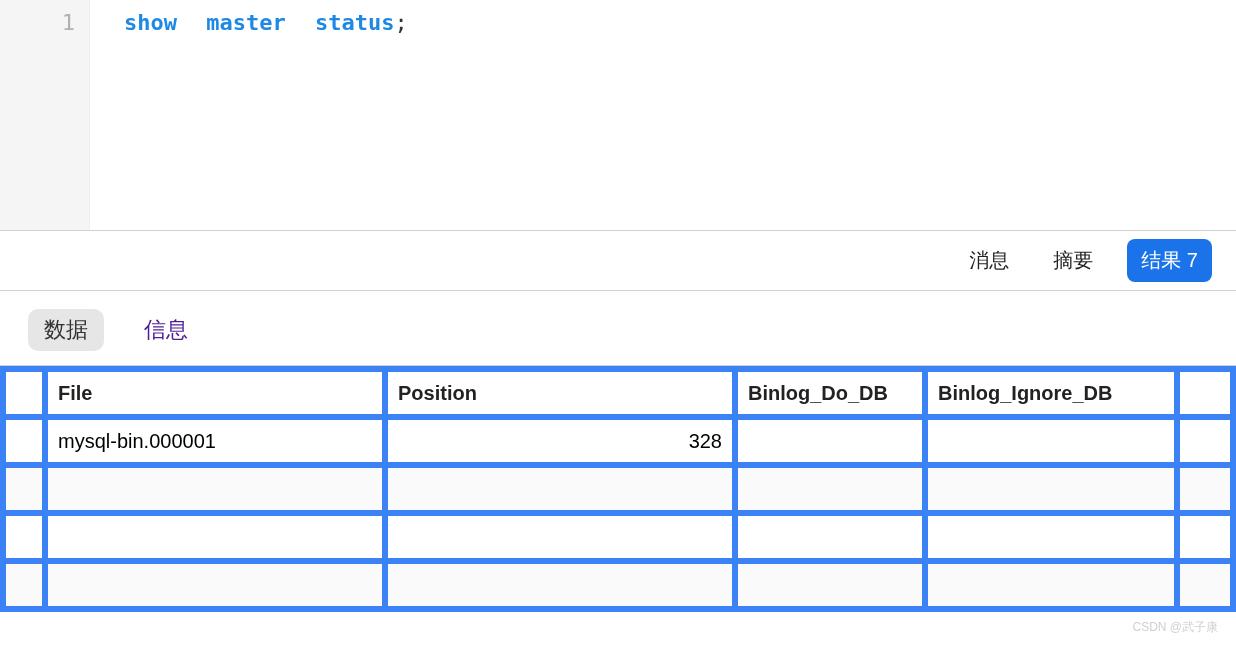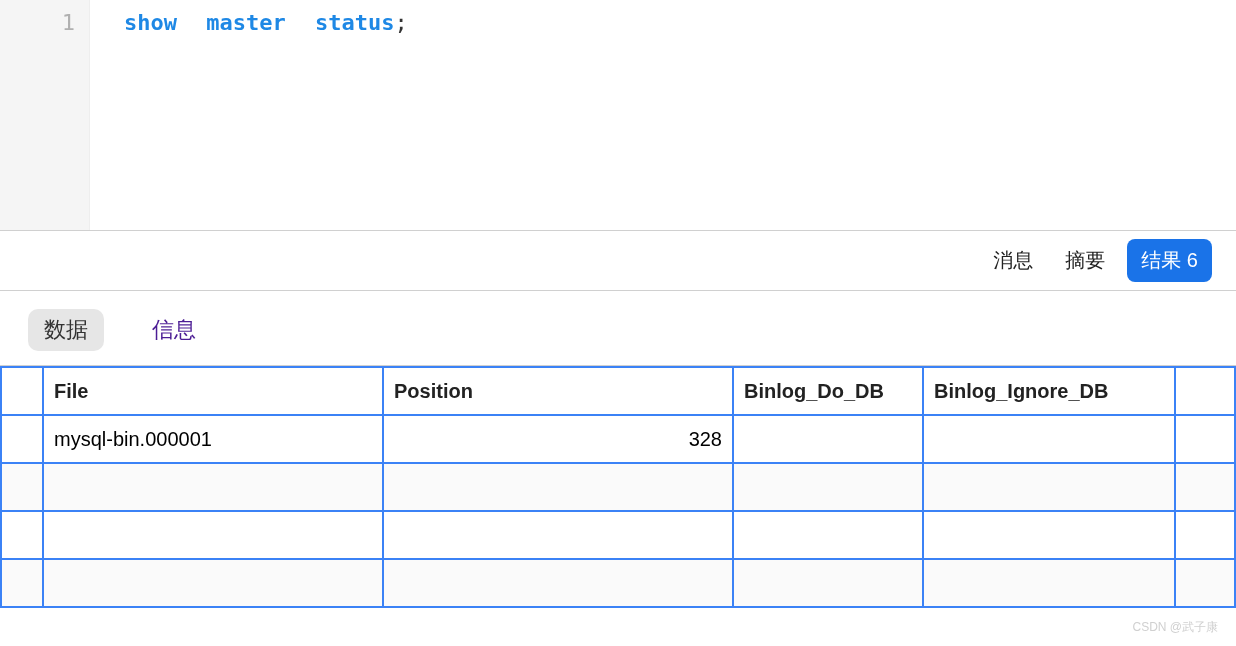--- a/index.html
+++ b/index.html
@@ -53,41 +53,41 @@
     .divider {
       height: 1px;
       background: #d0d0d0;
     }
     .tab-bar {
       display: flex;
       justify-content: flex-end;
       align-items: center;
       height: 60px;
       padding-right: 24px;
-      gap: 12px;
+      gap: 24px;
       border-bottom: 1px solid #d0d0d0;
     }
     .tab {
       font-size: 20px;
       color: #222222;
       padding: 6px 10px;
       cursor: pointer;
     }
     .tab.active {
       background: #1a73e8;
       color: #ffffff;
       border-radius: 8px;
       padding: 8px 14px;
       font-weight: 500;
     }
     .sub-tab-bar {
       display: flex;
       align-items: center;
       padding: 18px 28px 14px 28px;
-      gap: 32px;
+      gap: 24px;
     }
     .sub-tab {
       font-size: 22px;
       color: #4c1d95;
       padding: 6px 16px;
       cursor: pointer;
     }
     .sub-tab.active {
       background: #e6e6e6;
       color: #333333;
@@ -96,21 +96,21 @@
     .table-wrapper {
       border-top: 1px solid #d0d0d0;
       width: 100%;
     }
     table {
       border-collapse: collapse;
       width: 100%;
       font-size: 20px;
     }
     th, td {
-      border: 2px solid #3b82f6;
+      border: 6px solid #3b82f6;
       text-align: left;
       height: 48px;
       padding: 0 10px;
     }
     th {
       font-weight: 600;
       color: #222222;
       background: #ffffff;
     }
     .col-selector {
@@ -155,21 +155,21 @@
   <div class="code">
     <span class="kw">show</span><span> </span><span class="kw">master</span><span> </span><span class="kw">status</span><span class="punct">;</span>
   </div>
 </div>
 
 <div class="divider"></div>
 
 <div class="tab-bar">
   <div class="tab">消息</div>
   <div class="tab">摘要</div>
-  <div class="tab active">结果 6</div>
+  <div class="tab active">结果 7</div>
 </div>
 
 <div class="sub-tab-bar">
   <div class="sub-tab active">数据</div>
   <div class="sub-tab">信息</div>
 </div>
 
 <div class="table-wrapper">
   <table>
     <thead>

